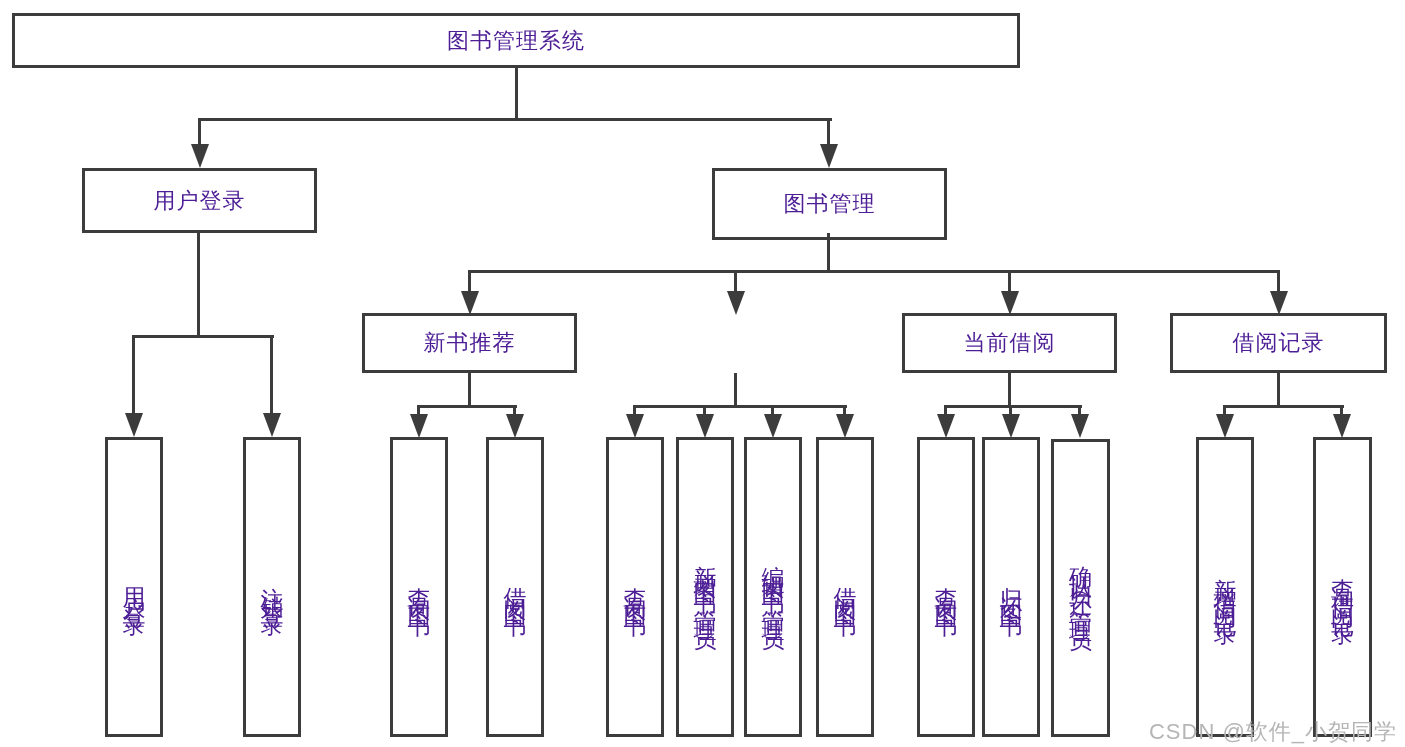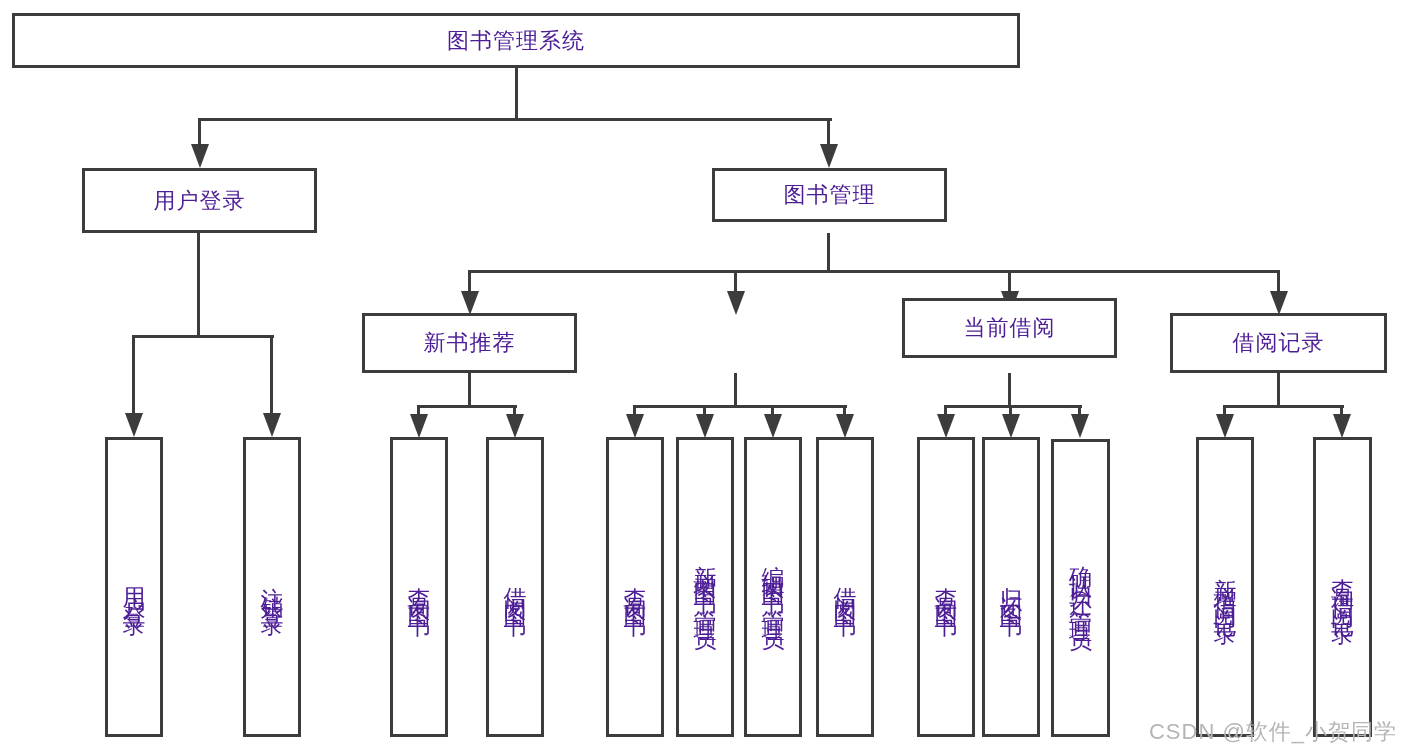--- a/index.html
+++ b/index.html
@@ -59,21 +59,21 @@
   <div class="vline" style="left:515px;top:68px;height:52px;"></div>
   <div class="hline" style="left:198px;top:118px;width:634px;"></div>
   <div class="vline" style="left:198px;top:118px;height:28px;"></div>
   <div class="arrow" style="left:191px;top:144px;"></div>
   <div class="vline" style="left:827px;top:118px;height:28px;"></div>
   <div class="arrow" style="left:820px;top:144px;"></div>
 
   <div class="node" style="left:82px;top:168px;width:235px;height:65px;">
     <span>用户登录</span>
   </div>
-  <div class="node" style="left:712px;top:168px;width:235px;height:54px;">
+  <div class="node" style="left:712px;top:168px;width:235px;height:72px;">
     <span>图书管理</span>
   </div>
 
   <div class="vline" style="left:197px;top:233px;height:105px;"></div>
   <div class="hline" style="left:132px;top:335px;width:142px;"></div>
   <div class="vline" style="left:132px;top:335px;height:82px;"></div>
   <div class="arrow" style="left:125px;top:413px;"></div>
   <div class="vline" style="left:270px;top:335px;height:82px;"></div>
   <div class="arrow" style="left:263px;top:413px;"></div>
 
@@ -84,21 +84,21 @@
   <div class="vline" style="left:734px;top:270px;height:24px;"></div>
   <div class="arrow" style="left:727px;top:291px;"></div>
   <div class="vline" style="left:1008px;top:270px;height:24px;"></div>
   <div class="arrow" style="left:1001px;top:291px;"></div>
   <div class="vline" style="left:1277px;top:270px;height:24px;"></div>
   <div class="arrow" style="left:1270px;top:291px;"></div>
 
   <div class="node" style="left:362px;top:313px;width:215px;height:60px;text-align:right;">
     <span>新书推荐</span>
   </div>
-  <div class="node" style="left:902px;top:298px;width:215px;height:60px;">
+  <div class="node" style="left:902px;top:313px;width:215px;height:60px;">
     <span>当前借阅</span>
   </div>
   <div class="node" style="left:1170px;top:313px;width:217px;height:60px;">
     <span>借阅记录</span>
   </div>
 
   <div class="vline" style="left:468px;top:373px;height:35px;"></div>
   <div class="hline" style="left:417px;top:405px;width:100px;"></div>
   <div class="vline" style="left:417px;top:405px;height:12px;"></div>
   <div class="arrow" style="left:410px;top:414px;"></div>

